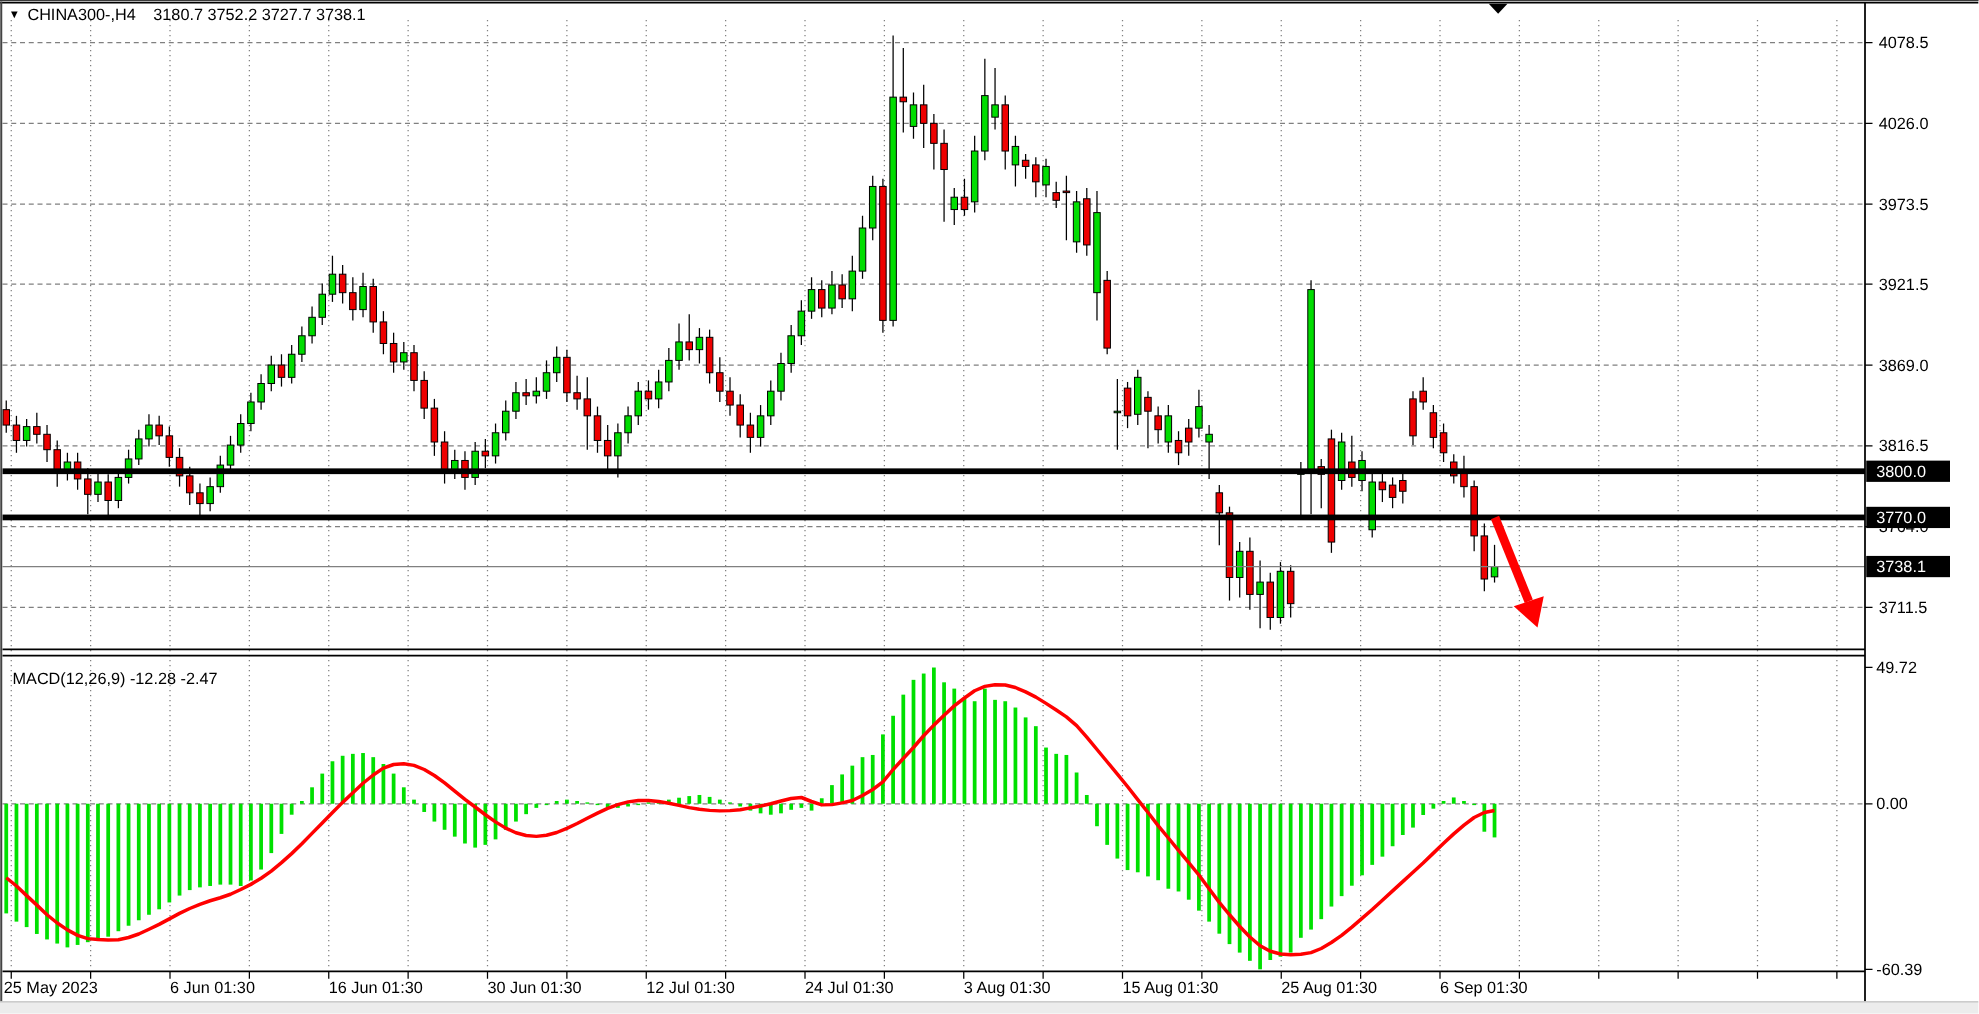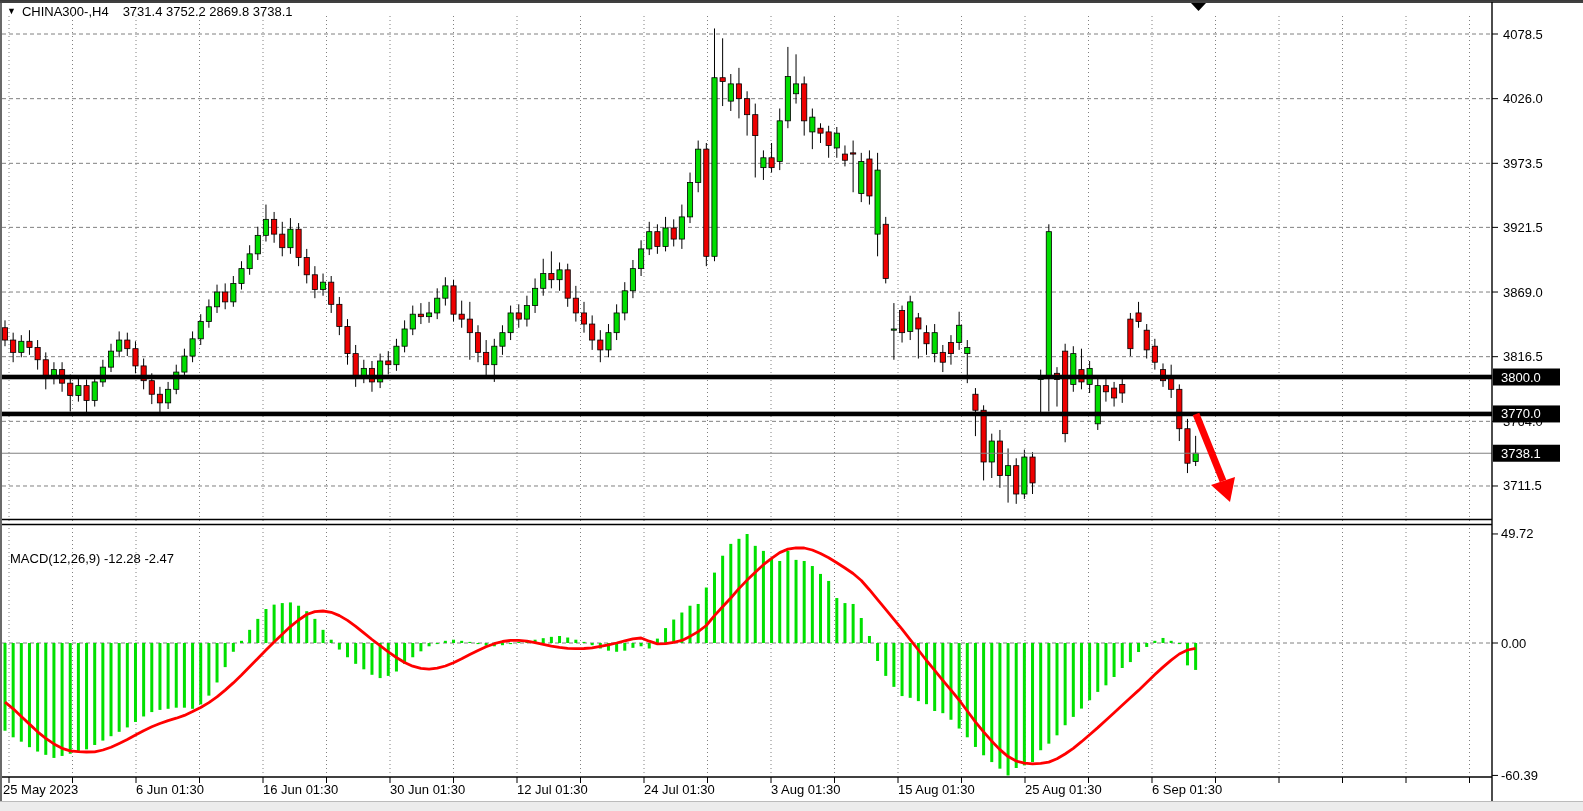--- a/index.html
+++ b/index.html
@@ -2,21 +2,21 @@
 <html><head>
 <meta charset="utf-8">
 <style>
   html,body{margin:0;padding:0;background:#ffffff;font-family:"Liberation Sans",sans-serif;}
   #stage{position:relative;width:1583px;height:811px;background:#ffffff;overflow:hidden;
          border-top:1px solid #3a3a3a;box-sizing:border-box;}
   #chart-svg{position:absolute;left:0;top:0;}
   .overlay{position:absolute;color:#000;font-size:13px;white-space:pre;}
   #title-bar{left:7px;top:3px;display:flex;align-items:center;gap:6px;font-weight:500;}
   #title-bar .tri{font-size:9px;line-height:13px;}
-  #macd-label{left:10px;top:550px;}
+  #macd-label{left:10px;top:534px;}
   .num-gap{margin-left:8px;}
 </style>
 </head>
 <body>
 
 <div id="stage">
   <svg id="chart-svg" width="1583" height="811">
       <g>
         <line x1="9" y1="15" x2="9" y2="775" stroke="#808080" stroke-width="1" stroke-dasharray="1 3"></line>
         <line x1="72.5" y1="15" x2="72.5" y2="775" stroke="#808080" stroke-width="1" stroke-dasharray="1 3"></line>
@@ -583,16 +583,16 @@
         <text x="644" y="793" font-size="13" fill="#000">24 Jul 01:30</text>
         <text x="771" y="793" font-size="13" fill="#000">3 Aug 01:30</text>
         <text x="898" y="793" font-size="13" fill="#000">15 Aug 01:30</text>
         <text x="1025" y="793" font-size="13" fill="#000">25 Aug 01:30</text>
         <text x="1152" y="793" font-size="13" fill="#000">6 Sep 01:30</text>
       </g>
     </svg>
   <div id="title-bar" class="overlay">
     <span class="tri">▼</span>
     <span>CHINA300-,H4</span>
-    <span class="num-gap">3731.4 3752.2 2869.8 3738.1</span>
+    <span class="num-gap">3180.7 3752.2 3727.7 3738.1</span>
   </div>
   <div id="macd-label" class="overlay">MACD(12,26,9) -12.28 -2.47</div>
 </div>
 
 </body></html>

